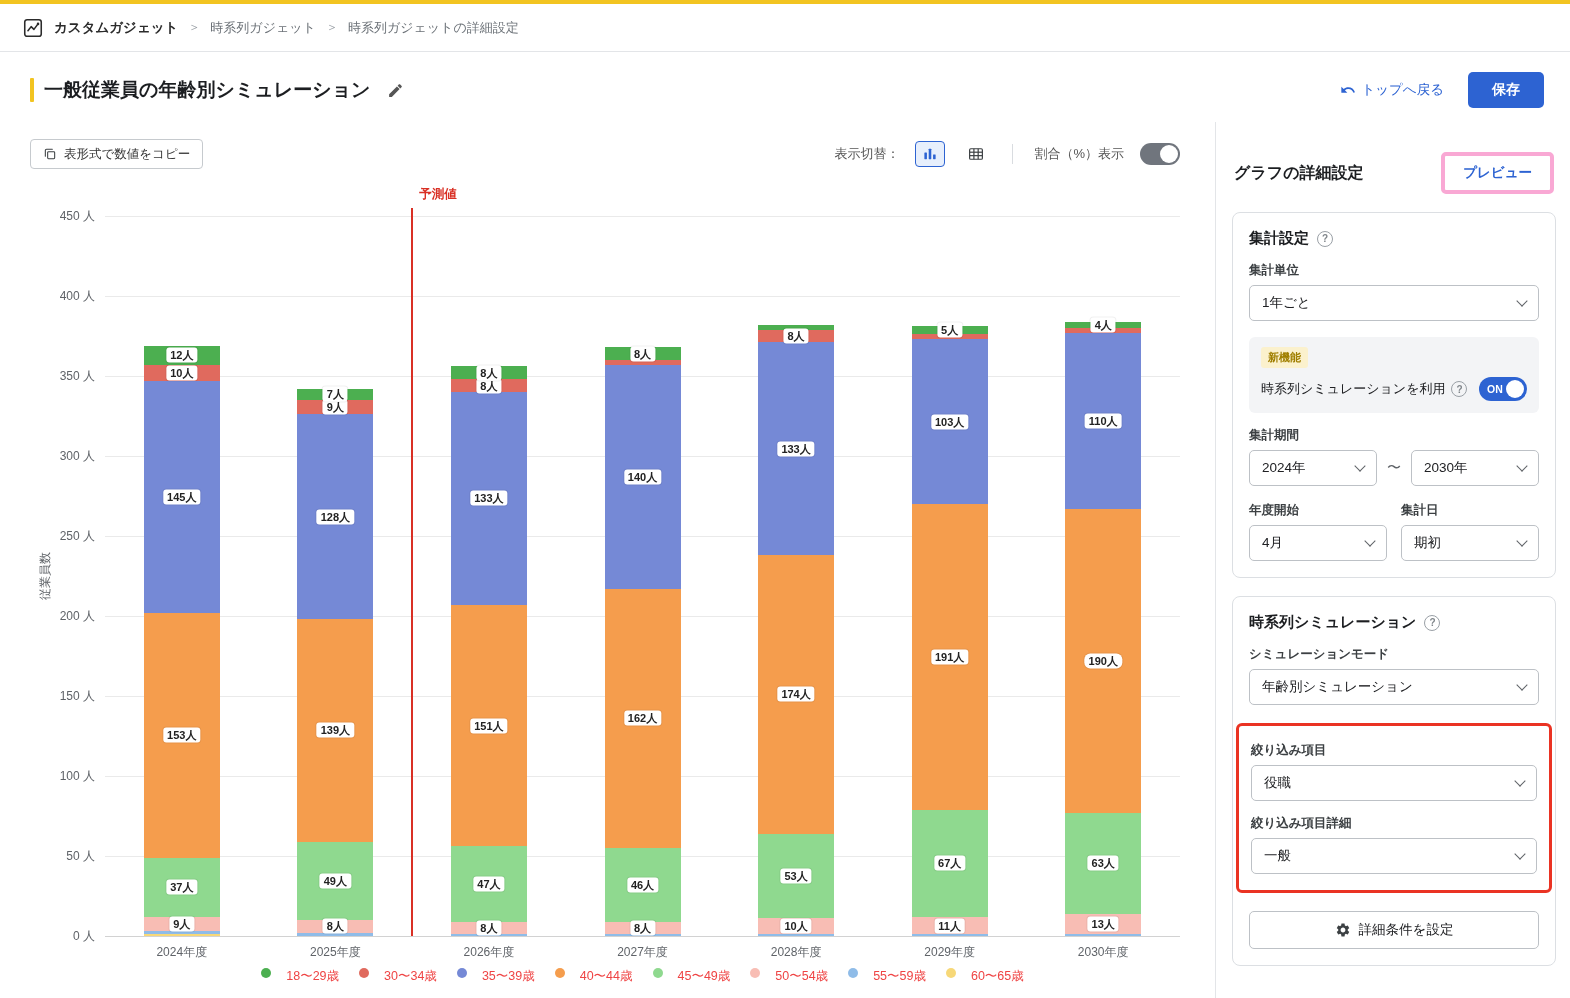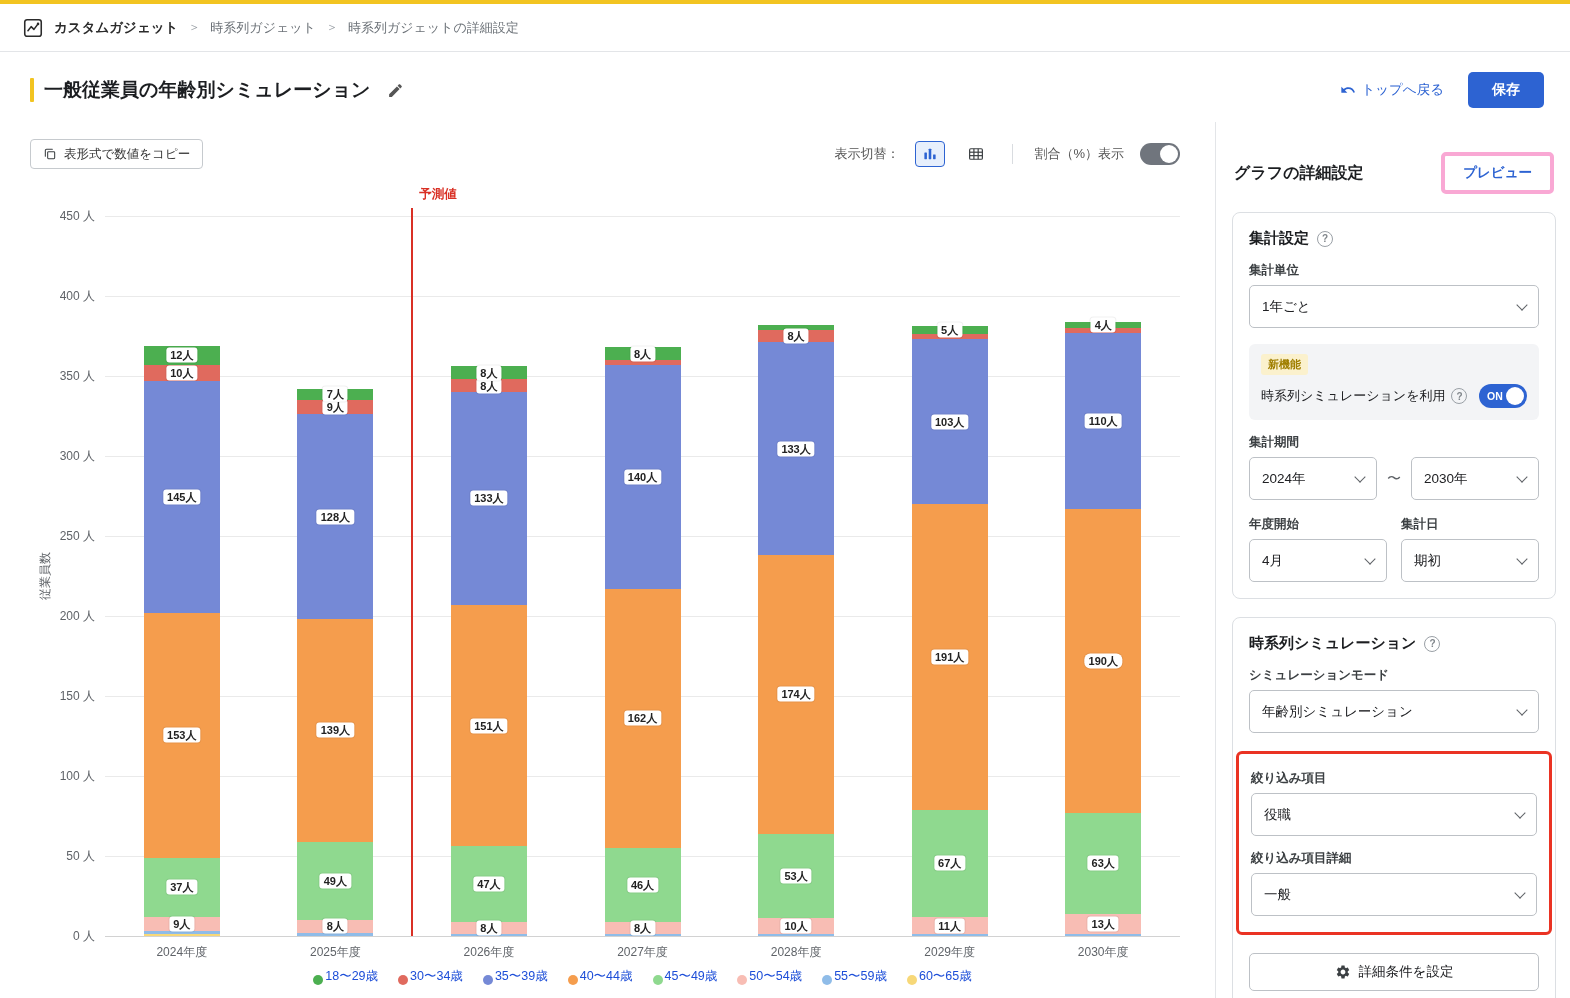--- a/index.html
+++ b/index.html
@@ -45,32 +45,32 @@
   .ytick { position:absolute; right:100%; margin-right:10px; transform:translateY(-50%); font-size:12px; color:#5f6368; white-space:nowrap; }
   .yaxis-title { position:absolute; left:-60px; top:50%; transform:translate(-50%,-50%) rotate(-90deg); font-size:12px; color:#5f6368; white-space:nowrap; }
   .bar-col { position:absolute; bottom:0; height:100%; width:76px; transform:translateX(-50%); }
   .seg { position:absolute; left:0; width:100%; }
   .seg-label { position:absolute; left:50%; transform:translate(-50%,50%); background:#fff; border-radius:3px; padding:0 4px; line-height:15px; font-size:11px; font-weight:700; color:#222; white-space:nowrap; z-index:3; box-shadow:0 0 0 1px rgba(0,0,0,0.06); }
   .pred-line { position:absolute; top:-8px; bottom:0; width:2px; background:#D93025; z-index:2; }
   .pred-label { position:absolute; top:-30px; color:#D93025; font-size:12.5px; font-weight:700; white-space:nowrap; z-index:2; }
   .xlabels { position:relative; width:1075px; height:26px; }
   .xlabel { position:absolute; top:8px; transform:translateX(-50%); font-size:12px; color:#5f6368; white-space:nowrap; }
   .legend { width:1075px; display:flex; justify-content:center; gap:20px; margin-top:6px; }
-  .legend-item { display:flex; align-items:flex-end; gap:2px; font-size:12.5px; color:#1d4ed8; }
+  .legend-item { display:flex; align-items:flex-start; gap:15px; font-size:12.5px; color:#ef4444; }
   .dot { width:10px; height:10px; border-radius:50%; }
 
   
   .sb-head { display:flex; align-items:center; justify-content:space-between; margin:0 2px 18px 2px; }
   .sb-title { font-size:16px; font-weight:700; color:#1c1e21; }
   .preview-btn { background:#fff; border:4px solid #f9a8d4; color:#2D63D2; border-radius:5px; font-size:13.5px; font-weight:600; padding:8px 18px; cursor:pointer; }
   .card { border:1px solid #DCDFE3; border-radius:8px; padding:16px; margin-bottom:18px; }
   .card-title { display:flex; align-items:center; gap:8px; font-size:15px; font-weight:700; color:#1c1e21; }
   .help { width:16px; height:16px; border-radius:50%; border:1.5px solid #9aa0a6; color:#80868b; font-size:10px; font-weight:700; display:inline-flex; align-items:center; justify-content:center; cursor:pointer; flex:0 0 auto; }
   .field-label { display:block; font-size:12.5px; font-weight:700; color:#3c4043; margin:14px 0 6px; }
-  .select { display:flex; align-items:center; justify-content:space-between; height:43px; padding:0 12px; border:1px solid #BDC1C6; border-radius:5px; background:#fff; font-size:13.5px; color:#202124; cursor:pointer; }
+  .select { display:flex; align-items:center; justify-content:space-between; height:36px; padding:0 12px; border:1px solid #BDC1C6; border-radius:5px; background:#fff; font-size:13.5px; color:#202124; cursor:pointer; }
   .chev { width:8px; height:8px; border-right:1.8px solid #5f6368; border-bottom:1.8px solid #5f6368; transform:rotate(45deg); margin-top:-4px; flex:0 0 auto; }
   .gray-box { background:#F3F4F6; border-radius:6px; padding:10px 12px 12px; margin-top:16px; }
   .badge { display:inline-block; background:#FBF1CD; color:#A07F00; font-size:11px; font-weight:700; border-radius:3px; padding:3px 7px; margin-bottom:9px; }
   .feature-row { display:flex; align-items:center; gap:6px; font-size:13px; color:#202124; }
   .toggle-on { margin-left:auto; width:48px; height:24px; border-radius:12px; background:#2D63D2; position:relative; display:flex; align-items:center; cursor:pointer; flex:0 0 auto; }
   .toggle-on .on-text { color:#fff; font-size:10.5px; font-weight:700; margin-left:8px; }
   .toggle-on .knob { position:absolute; right:3px; top:3px; width:18px; height:18px; border-radius:50%; background:#fff; }
   .period-row { display:flex; align-items:center; gap:10px; }
   .period-row .select { flex:1; }
   .tilde { color:#5f6368; font-size:14px; }

